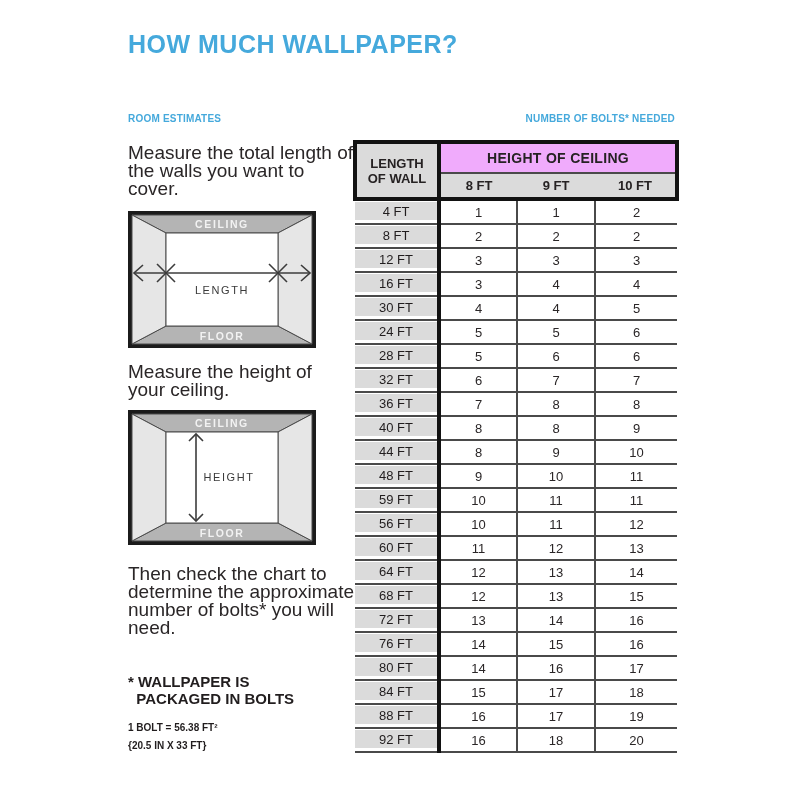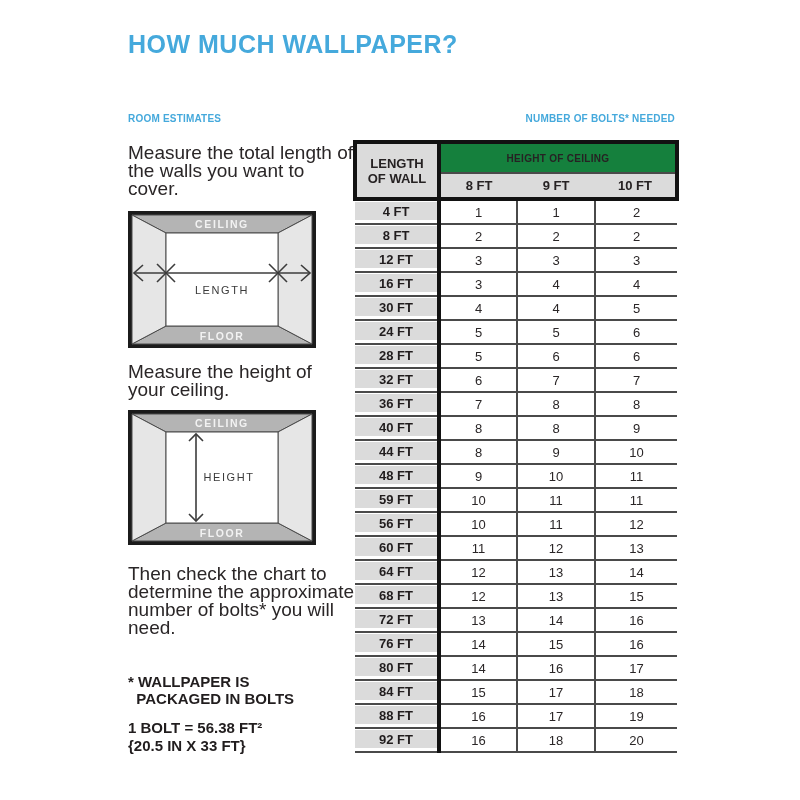--- a/index.html
+++ b/index.html
@@ -32,21 +32,21 @@
   }
   .step-1 { margin:0 0 13px 0; }
   .step-2 { margin:15px 0 11px 0; }
   .step-3 { margin:20px 0 0 0; }
 
   .footnote-bold {
     font-size:15px; line-height:17px; font-weight:bold; color:#211d1e;
     white-space:pre-wrap; margin-top:36px;
   }
   .bolt-info {
-    font-size:15px; line-height:18px; font-weight:bold; color:#211d1e;
+    font-size:10px; line-height:18px; font-weight:bold; color:#211d1e;
     white-space:pre-wrap; margin-top:12px;
   }
 
   .room-svg { display:block; }
   .wall-label {
     fill:#f2f2f2; font-size:10.5px; font-weight:bold;
     letter-spacing:1.6px; text-anchor:middle;
     font-family:"Liberation Sans", sans-serif;
   }
   .dim-label {
@@ -62,39 +62,39 @@
   .bolts-table col.c-8 { width:78px; }
   .bolts-table col.c-9 { width:78px; }
   .bolts-table col.c-10 { width:82px; }
 
   th.wall-header {
     background:#dbdbdb; font-size:13px; line-height:15px; font-weight:bold;
     white-space:pre-line; text-align:center; vertical-align:middle;
     border:4px solid #121212;
   }
   th.group-header {
-    background:#15803d; font-size:10px; font-weight:bold; letter-spacing:0.3px;
+    background:#f0abfc; font-size:14px; font-weight:bold; letter-spacing:0.3px;
     text-align:center; height:31px;
     border-top:4px solid #121212; border-right:4px solid #121212;
     border-bottom:2px solid #4a4a4a;
   }
   th.height-col {
     background:#dbdbdb; font-size:13px; font-weight:bold; text-align:center;
     height:26px; border-bottom:4px solid #121212;
   }
   th.height-col.last { border-right:4px solid #121212; }
 
   td.wall-cell {
     padding:0; height:22px; vertical-align:top;
     border-right:4px solid #121212; border-bottom:2px solid #4a4a4a;
   }
   .wall-inner {
     background:#dbdbdb; height:18px; margin:1px 0 3px 0;
     display:flex; align-items:center; justify-content:center;
-    font-size:13px; font-weight:bold; color:#211d1e;
+    font-size:13px; font-weight:normal; color:#211d1e;
   }
   td.bolt-cell {
     height:22px; text-align:center; vertical-align:middle;
     font-size:13px; color:#2a2627;
     border-bottom:2px solid #4a4a4a; border-right:2px solid #4a4a4a;
   }
   td.bolt-cell.last { border-right:none; }
 </style>
 </head>
 <body>

